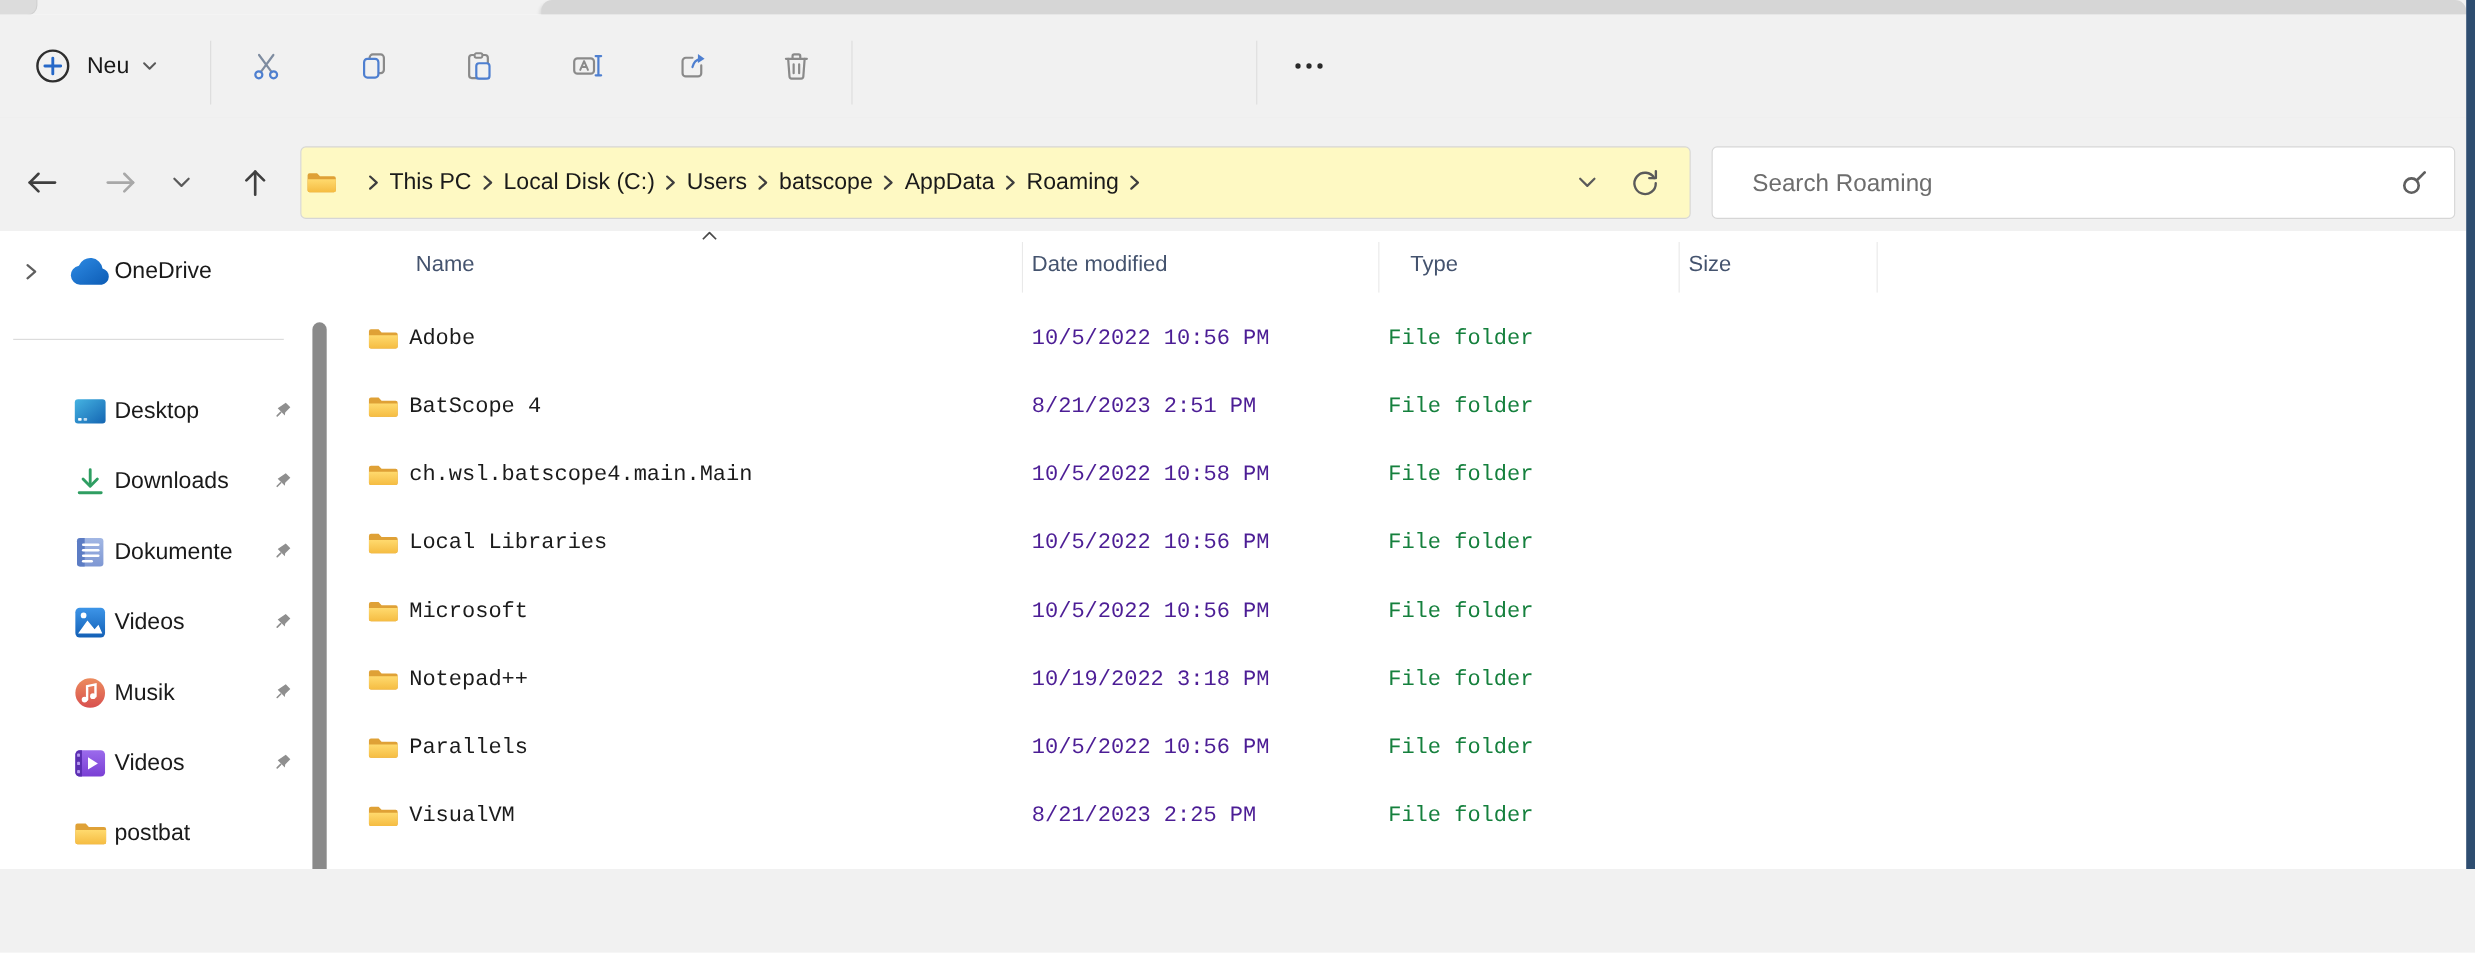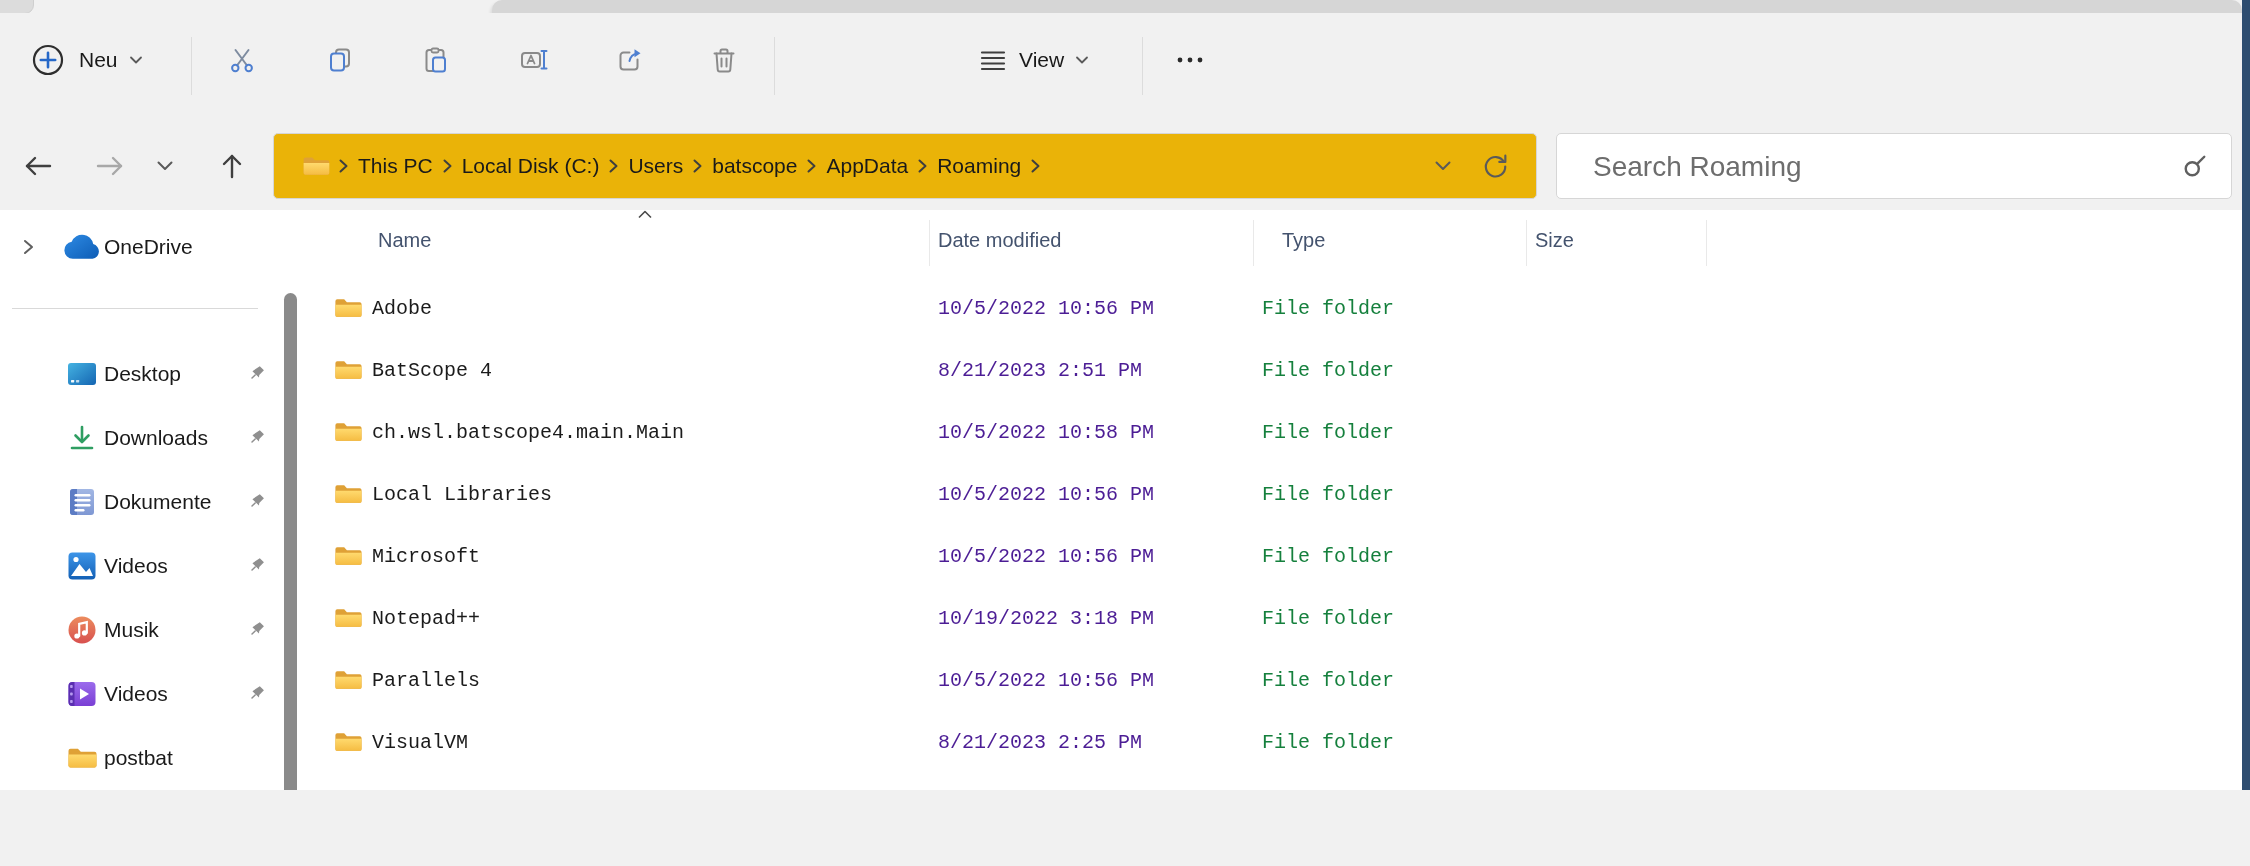--- a/index.html
+++ b/index.html
@@ -15,29 +15,29 @@
   
   .toolbar{position:absolute;left:0;top:13px;right:8px;height:94px;background:#f1f1f1;border-bottom:1px solid #e8e8e8;}
   .tb-btn{position:absolute;top:50%;transform:translateY(-50%);display:flex;align-items:center;gap:11px;height:64px;padding:0 10px;border-radius:6px;}
   .tb-label{font-size:21px;color:#191919;}
   .tb-divider{position:absolute;top:24px;width:1px;height:58px;background:#dcdcdc;}
   .tb-icon-btn{position:absolute;top:50%;transform:translateY(-50%);display:flex;align-items:center;justify-content:center;width:56px;height:60px;border-radius:6px;}
 
   
   .navbar{position:absolute;left:0;top:107px;right:8px;height:103px;background:#f1f1f1;border-bottom:1px solid #d6d6d6;}
   .nav-btn{position:absolute;top:29px;height:60px;width:56px;display:flex;align-items:center;justify-content:center;border-radius:6px;}
-  .address-box{position:absolute;left:273px;top:26px;width:1264px;height:66px;background:#eab308;border:1px solid #d6d6d6;border-radius:5px;display:flex;align-items:center;padding-left:28px;box-sizing:border-box;}
+  .address-box{position:absolute;left:273px;top:26px;width:1264px;height:66px;background:#fef9c3;border:1px solid #d6d6d6;border-radius:5px;display:flex;align-items:center;padding-left:4px;box-sizing:border-box;gap:20px;}
   .crumbs{display:flex;align-items:center;margin-left:8px;}
   .crumb{font-size:21px;color:#1a1a1a;padding:0 9px;white-space:nowrap;}
   .crumb-sep{display:inline-flex;margin:0 1px;}
   .addr-right{position:absolute;top:0;height:100%;display:flex;align-items:center;justify-content:center;width:54px;}
   .addr-chev{right:66px;}
   .addr-refresh{right:14px;}
   .search-box{position:absolute;left:1556px;top:26px;width:676px;height:66px;background:#fff;border:1px solid #d6d6d6;border-radius:5px;box-sizing:border-box;}
-  .search-input{position:absolute;left:34px;top:0;height:100%;width:540px;border:none;outline:none;background:transparent;font-family:inherit;font-size:28px;color:#3c3c3c;}
+  .search-input{position:absolute;left:34px;top:0;height:100%;width:540px;border:none;outline:none;background:transparent;font-family:inherit;font-size:22px;color:#3c3c3c;}
   .search-input::placeholder{color:#6d6d6d;opacity:1;}
   .search-ic{position:absolute;right:24px;top:50%;transform:translateY(-50%);}
 
   
   .content{position:absolute;left:0;top:210px;right:0;bottom:0;background:#fff;}
 
   .sidebar{position:absolute;left:0;top:0;width:300px;bottom:0;}
   .side-item{position:absolute;left:0;width:300px;height:64px;}
   .side-icon{position:absolute;left:62px;top:50%;transform:translateY(-50%);width:40px;display:inline-flex;justify-content:center;}
   .side-label{position:absolute;left:104px;top:50%;transform:translateY(-50%);font-size:21px;color:#1a1a1a;white-space:nowrap;}
@@ -177,33 +177,20 @@
             <path d="M10.5 7V5a1.5 1.5 0 0 1 1.5-1.5h4A1.5 1.5 0 0 1 17.5 5v2"></path>
             <path d="M6.5 7.5l1.2 16a2 2 0 0 0 2 1.9h8.6a2 2 0 0 0 2-1.9l1.2-16"></path>
             <path d="M11.5 12.5v8M16.5 12.5v8"></path>
           </svg>
         </span>
       </div>
 
     <div class="tb-divider" style="left:774px"></div>
 
 
-    <div class="tb-btn" style="left:968px">
-      <span class="icon">
-          <svg width="30" height="28" viewBox="0 0 30 28" fill="none" stroke="#3F3F3F" stroke-width="2.2" stroke-linecap="round">
-            <path d="M4 6.5h22M4 12h22M4 17.5h22M4 23h22"></path>
-          </svg>
-        </span>
-      <span class="tb-label">View</span>
-      <span class="icon">
-          <svg width="14" height="10" viewBox="0 0 14 10" fill="none" stroke="#5A5A5A" stroke-width="1.8" stroke-linecap="round" stroke-linejoin="round">
-            <path d="M2 2.5 7 7.5l5-5"></path>
-          </svg>
-        </span>
-    </div>
 
     <div class="tb-divider" style="left:1142px"></div>
 
     <div class="tb-icon-btn" style="left:1162px">
         <span class="icon">
           <svg width="36" height="28" viewBox="0 0 36 28" fill="#2A2A2A">
             <circle cx="8" cy="14" r="2.4"></circle>
             <circle cx="18" cy="14" r="2.4"></circle>
             <circle cx="28" cy="14" r="2.4"></circle>
           </svg>

